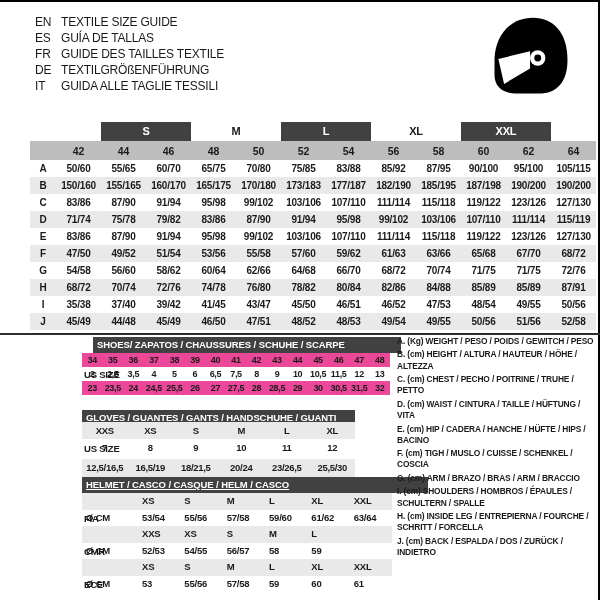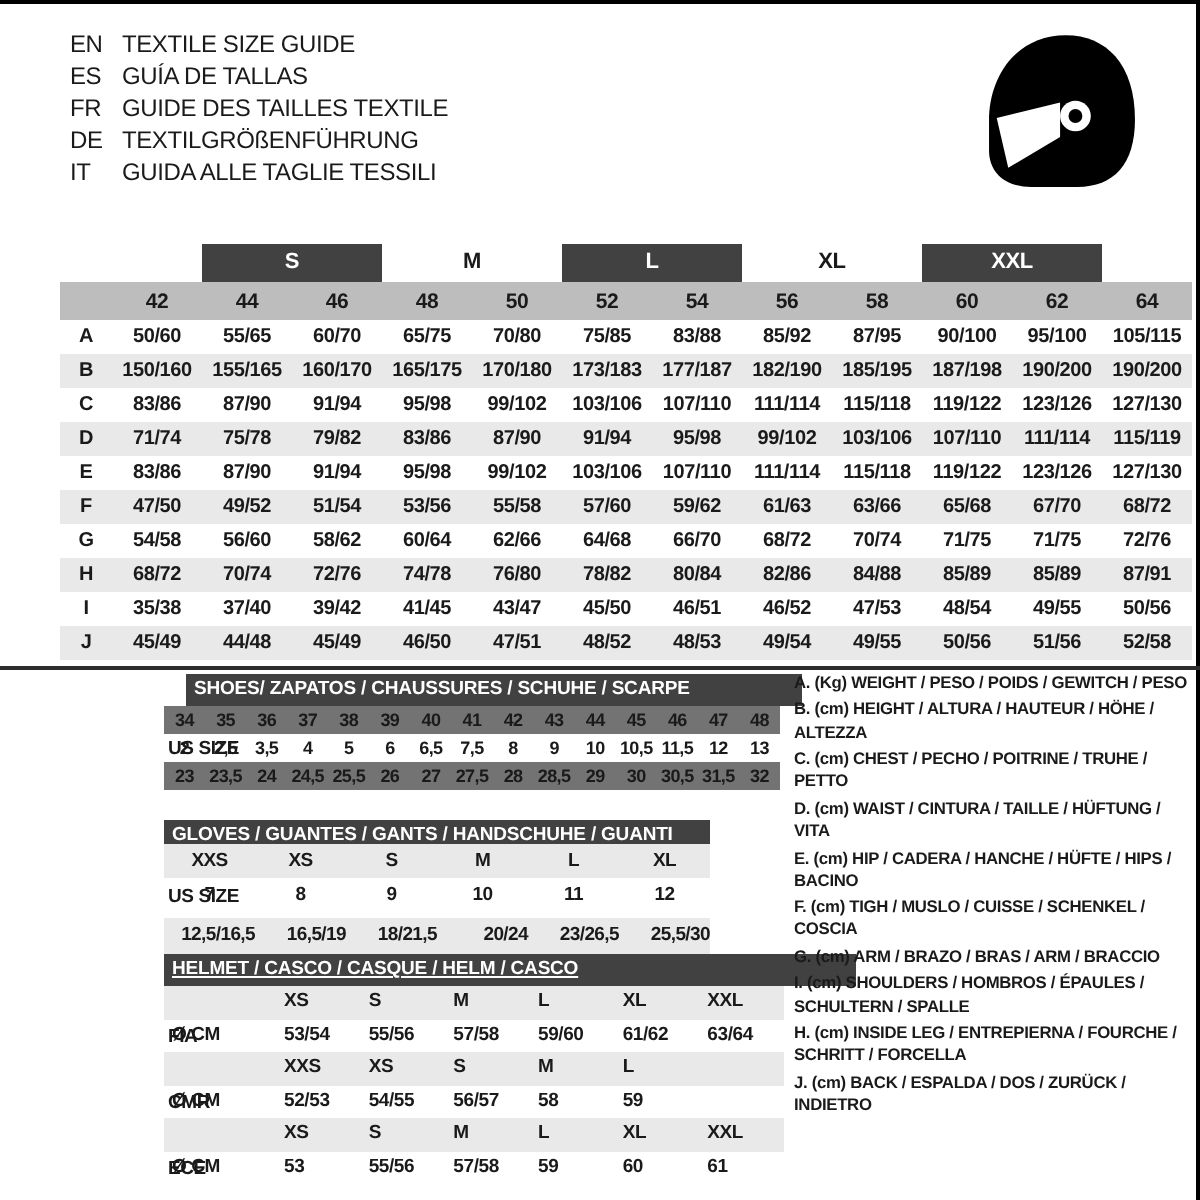--- a/index.html
+++ b/index.html
@@ -33,27 +33,27 @@
   #shoes-band{left:70px;top:337px;width:308px;margin-left:23px;}
   #gloves-band{left:82px;top:410px;width:273px;}
   #helmet-band{left:82px;top:477px;width:346px;text-decoration:underline;}
 
   
   .side-label{position:absolute;left:38px;font-size:9.5px;font-weight:bold;letter-spacing:-0.2px;padding-left:46px;}
 
   
   #shoes-rows{position:absolute;left:82px;top:353px;width:308px;font-size:9px;font-weight:bold;letter-spacing:-0.3px;}
   .srow{display:grid;grid-template-columns:repeat(15,1fr);height:14px;line-height:14px;text-align:center;}
-  .srow.stripe{background:#737373;}
+  .srow.stripe{background:#ec4899;}
 
   
   #gloves-rows{position:absolute;left:82px;top:422px;width:273px;font-size:9.5px;font-weight:bold;letter-spacing:-0.3px;}
   .grow{display:grid;grid-template-columns:repeat(6,1fr);height:17px;line-height:17px;text-align:center;}
   .grow.stripe{background:#e9e9e9;}
-  .grow:nth-child(3){margin-top:3px;height:18px;text-align:right;}
+  .grow:nth-child(3){margin-top:3px;height:18px;}
 
   
   #helmet-rows{position:absolute;left:82px;top:493px;width:310px;font-size:9.5px;font-weight:bold;letter-spacing:-0.2px;}
   .hrow{display:grid;grid-template-columns:56px repeat(6,1fr);height:16.5px;line-height:16.5px;text-align:left;}
   .hrow .cell{padding-left:4px;}
   .hrow.stripe{background:#e9e9e9;}
 
   
   #legend{position:absolute;left:397px;top:336px;width:198px;}
   .legend-item{font-size:8.4px;font-weight:bold;line-height:1.34;margin-bottom:2.2px;letter-spacing:-0.15px;}

